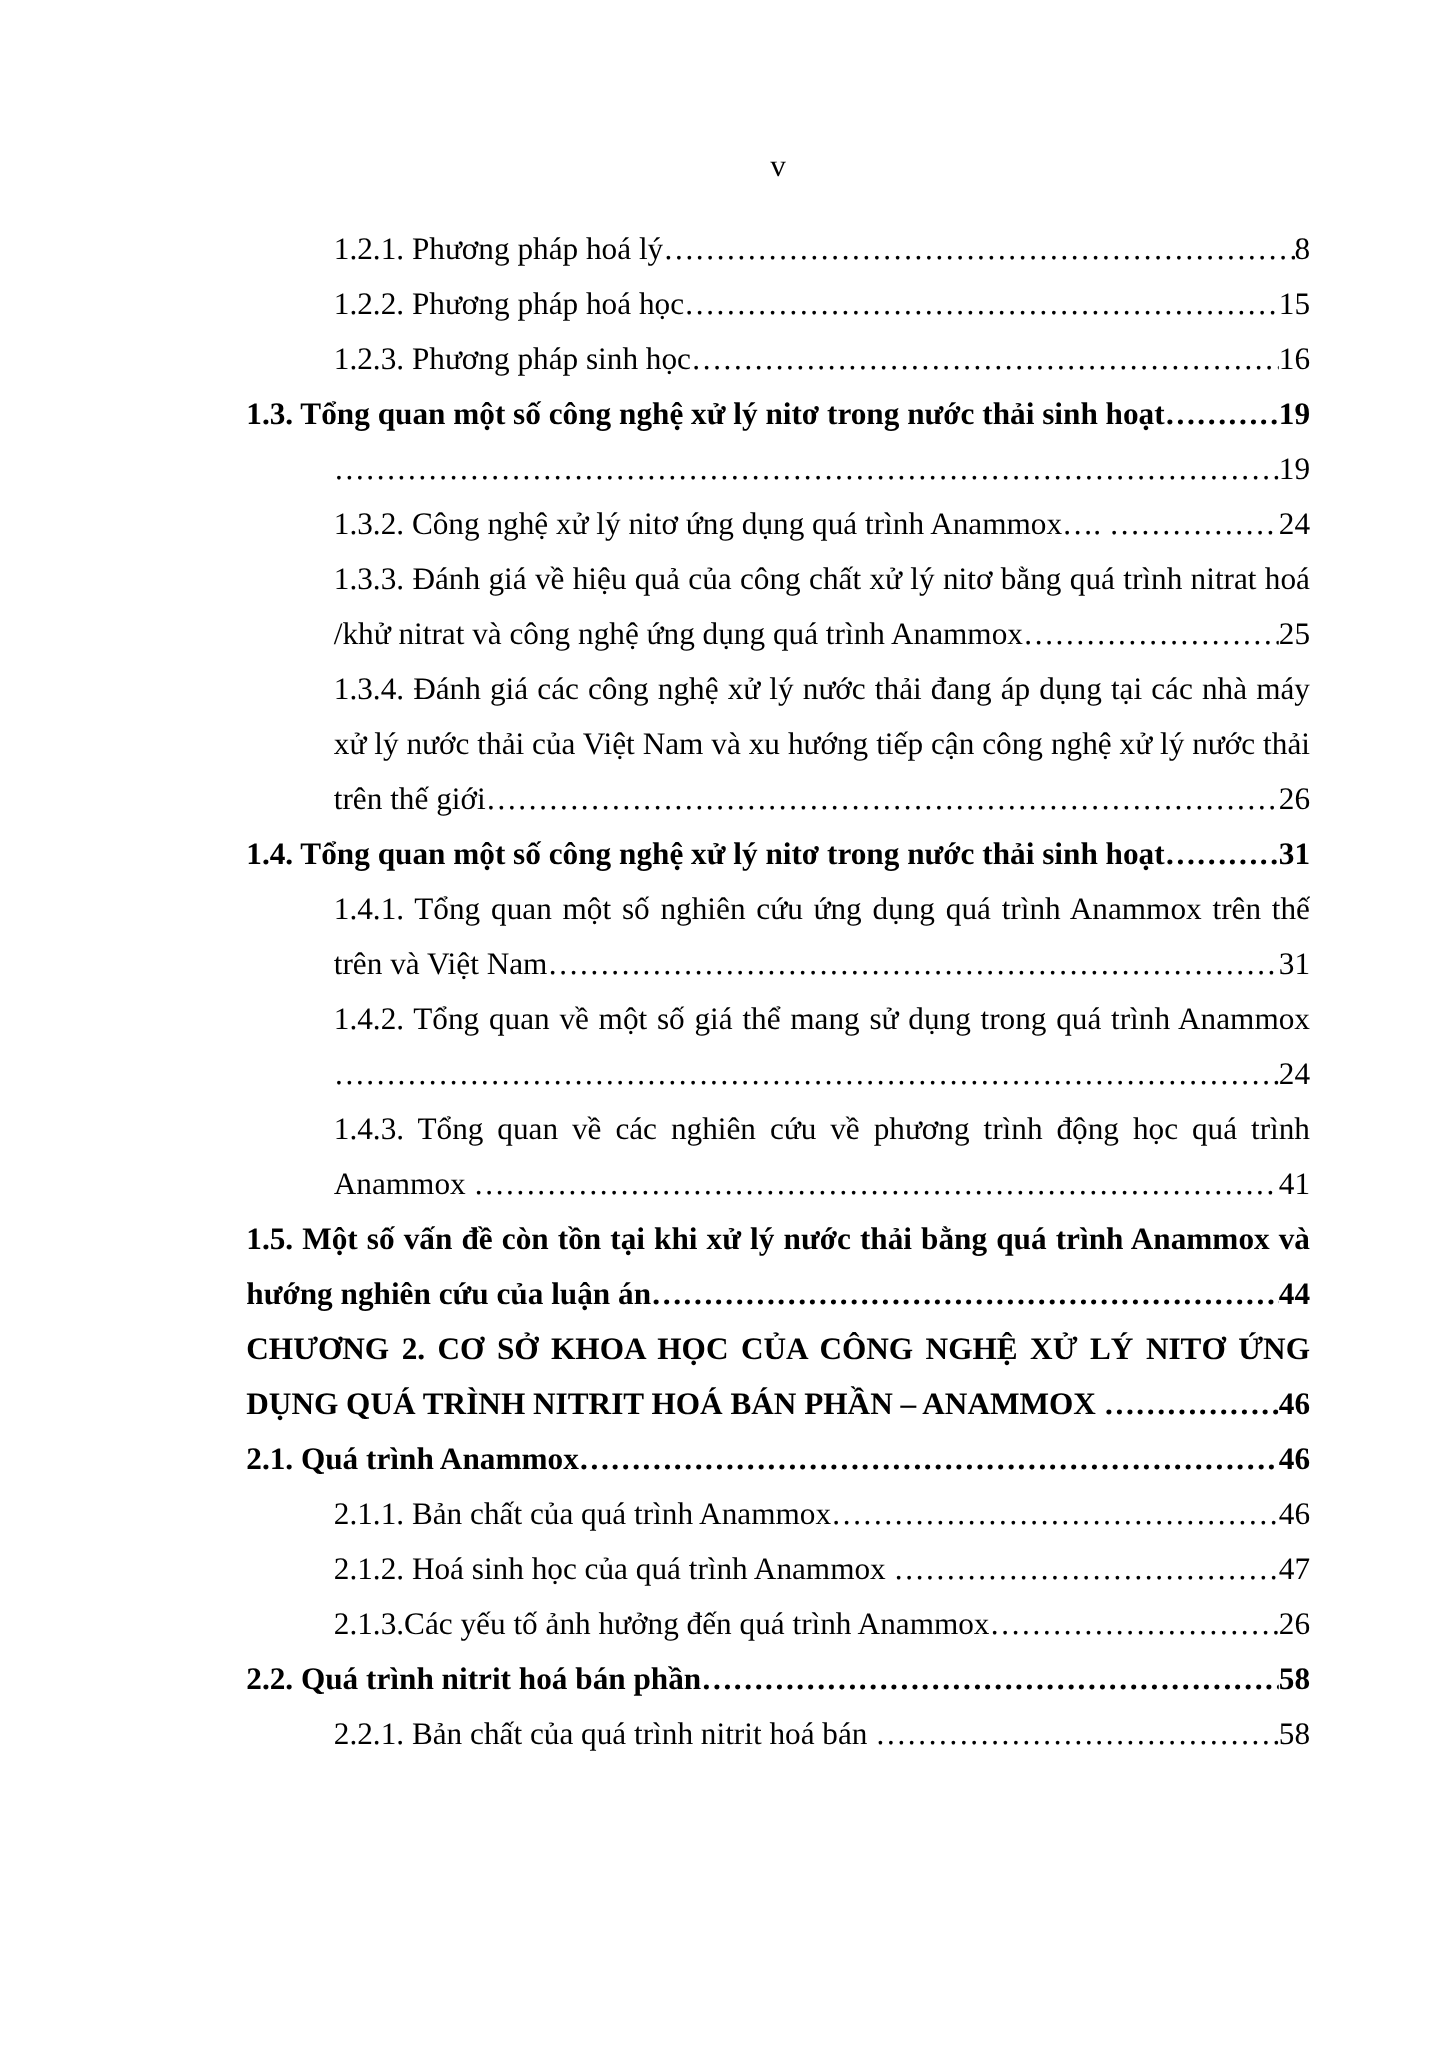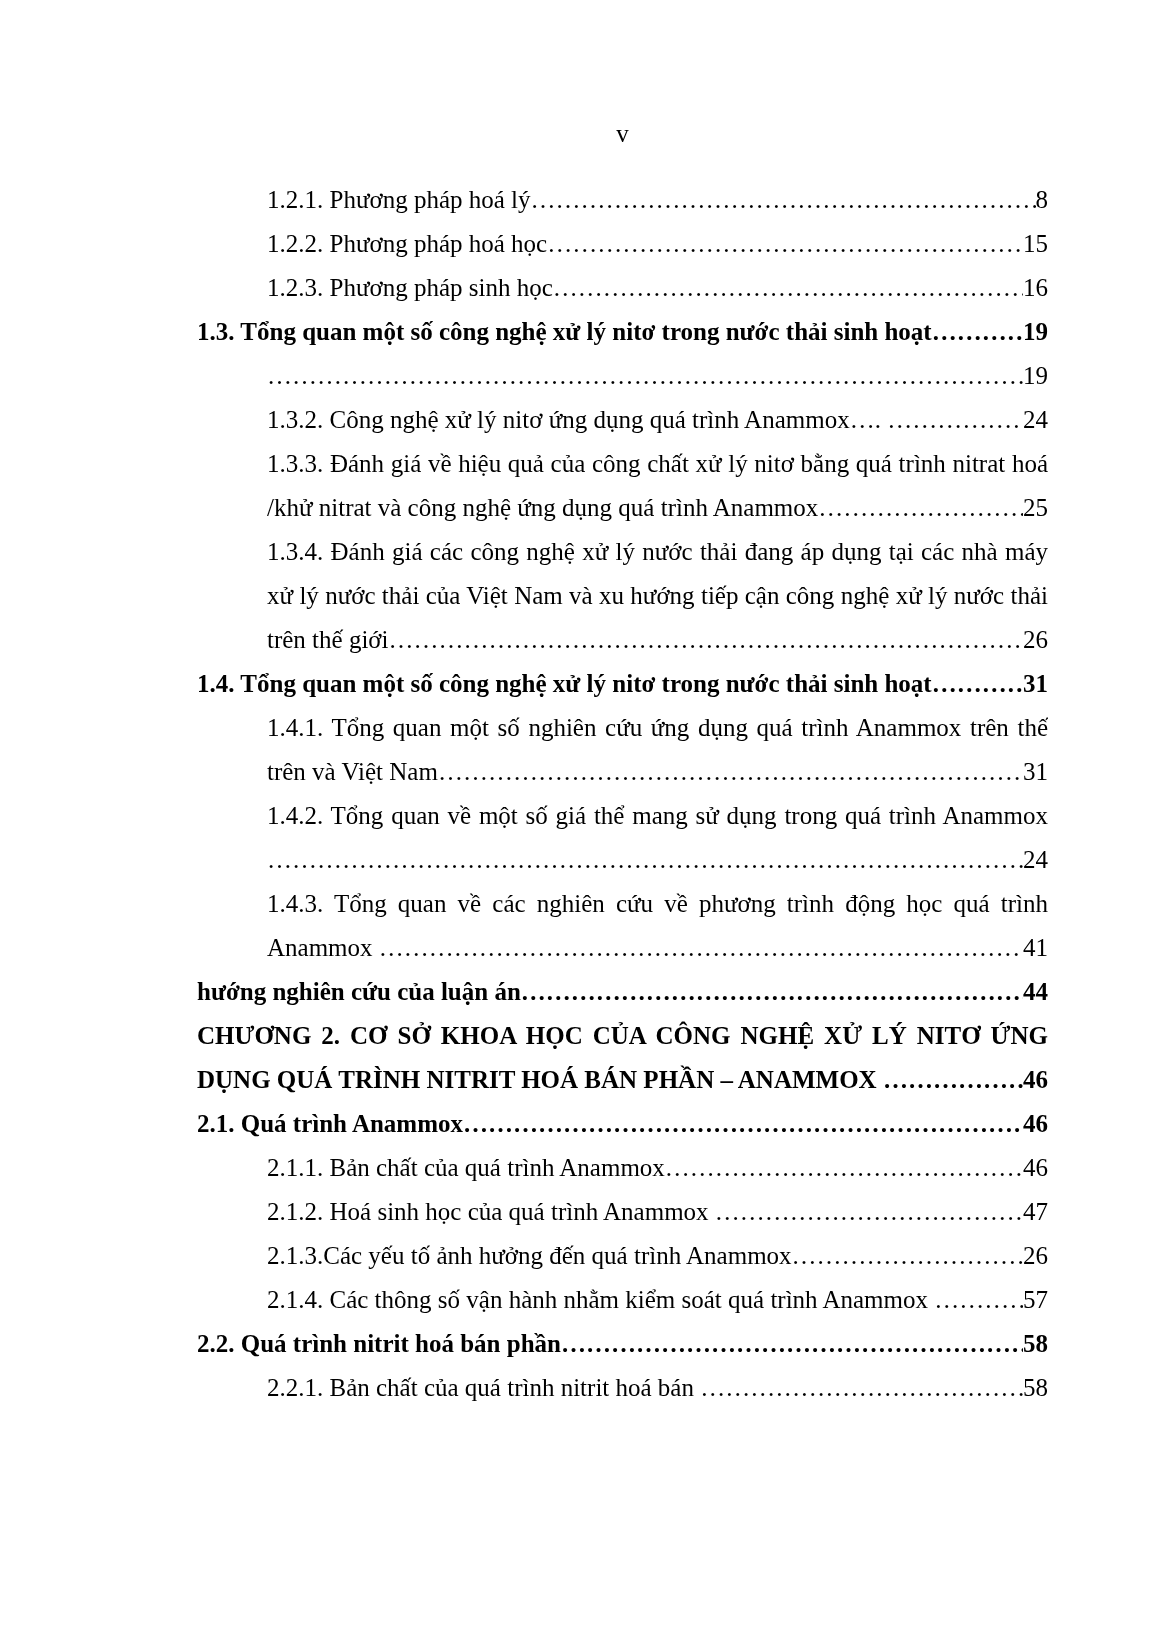--- a/index.html
+++ b/index.html
@@ -148,20 +148,21 @@
       </div>
       <div class="entry sub">
         <div class="line justify-line">1.4.3. Tổng quan về các nghiên cứu về phương trình động học quá trình</div>
         <div class="line leader-line">
           <span class="line-text">Anammox </span>
           <span class="dots"></span>
           <span class="page-ref">41</span>
         </div>
       </div>
       <div class="entry section">
+        <div class="line justify-line">1.5. Một số vấn đề còn tồn tại khi xử lý nước thải bằng quá trình Anammox và</div>
         <div class="line leader-line">
           <span class="line-text">hướng nghiên cứu của luận án</span>
           <span class="dots"></span>
           <span class="page-ref">44</span>
         </div>
       </div>
       <div class="entry chapter">
         <div class="line justify-line">CHƯƠNG 2. CƠ SỞ KHOA HỌC CỦA CÔNG NGHỆ XỬ LÝ NITƠ ỨNG</div>
         <div class="line leader-line">
           <span class="line-text">DỤNG QUÁ TRÌNH NITRIT HOÁ BÁN PHẦN – ANAMMOX </span>
@@ -188,27 +189,20 @@
           <span class="line-text">2.1.2. Hoá sinh học của quá trình Anammox </span>
           <span class="dots"></span>
           <span class="page-ref">47</span>
         </div>
       </div>
       <div class="entry sub">
         <div class="line leader-line">
           <span class="line-text">2.1.3.Các yếu tố ảnh hưởng đến quá trình Anammox</span>
           <span class="dots"></span>
           <span class="page-ref">26</span>
-        </div>
-      </div>
-      <div class="entry sub">
-        <div class="line leader-line">
-          <span class="line-text">2.1.4. Các thông số vận hành nhằm kiểm soát quá trình Anammox </span>
-          <span class="dots"></span>
-          <span class="page-ref">57</span>
         </div>
       </div>
       <div class="entry section">
         <div class="line leader-line">
           <span class="line-text">2.2. Quá trình nitrit hoá bán phần</span>
           <span class="dots"></span>
           <span class="page-ref">58</span>
         </div>
       </div>
       <div class="entry sub">

